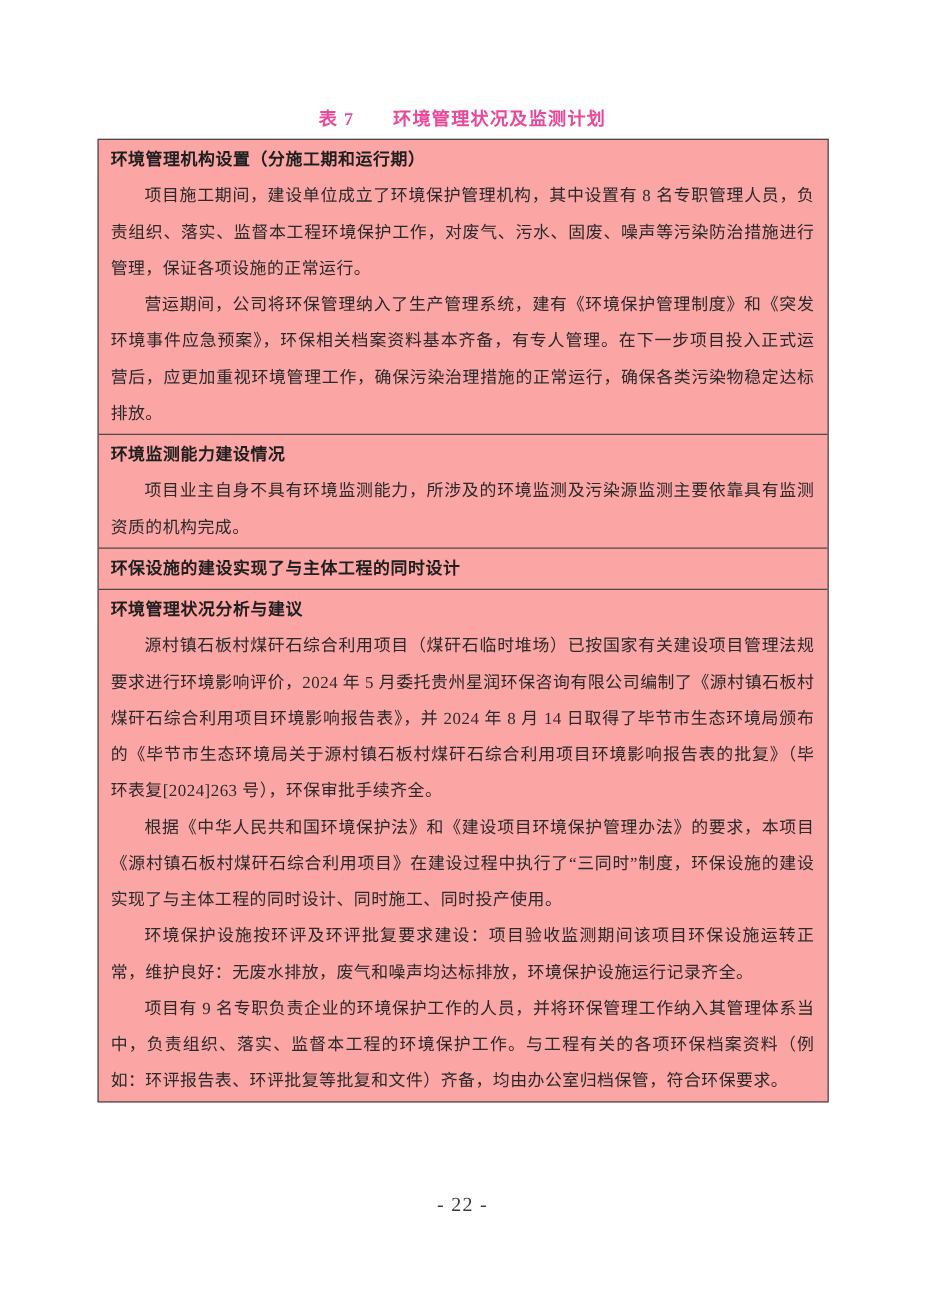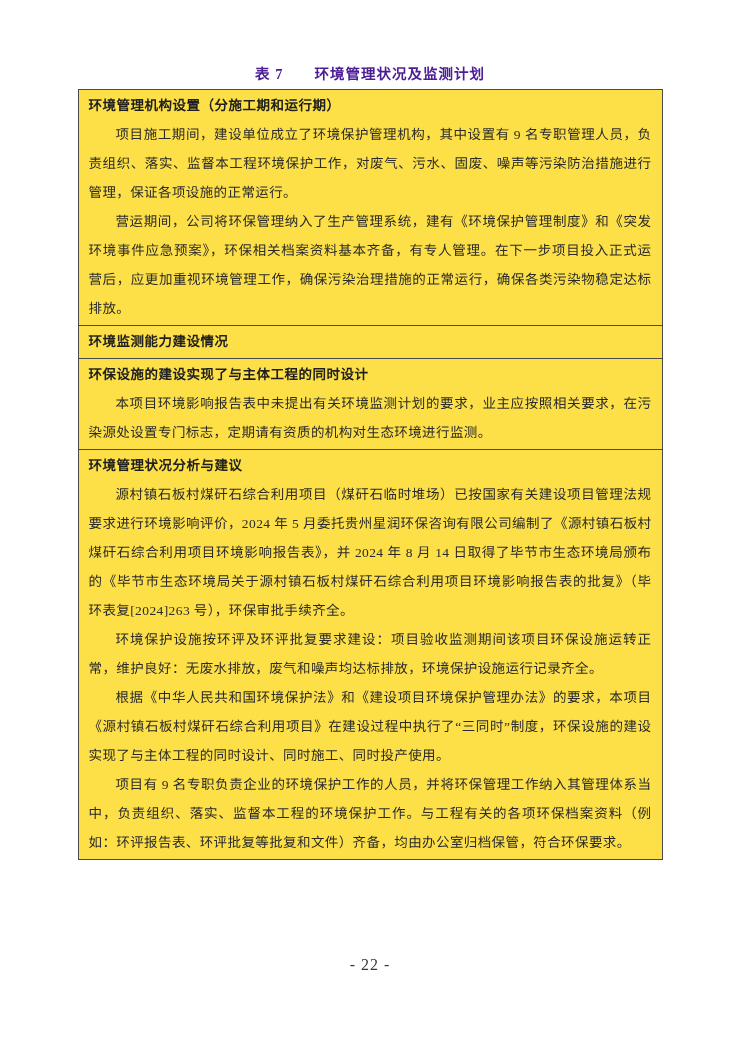--- a/index.html
+++ b/index.html
@@ -9,35 +9,35 @@
   }
   body {
     width: 740px;
     height: 1046px;
     position: relative;
     font-family: "Liberation Serif", "DejaVu Serif", serif;
     color: #2a2a2a;
     overflow: hidden;
   }
   .doc-title {
-    padding-top: 64px;
+    padding-top: 86px;
     text-align: center;
     font-size: 14.5px;
     font-weight: bold;
-    color: #4c1d95;
+    color: #ec4899;
     letter-spacing: 1px;
     line-height: 20px;
     white-space: pre;
   }
   .env-table {
     width: 585px;
     margin: 5px auto 0 auto;
     border: 1px solid #4a4a4a;
     box-sizing: border-box;
-    background: #fde047;
+    background: #fca5a5;
   }
   .section {
     border-bottom: 1px solid #4a4a4a;
     padding: 1px 10px 2px 10px;
   }
   .section:last-child {
     border-bottom: none;
   }
   .section-heading {
     margin: 0;
@@ -69,36 +69,36 @@
 </style>
 </head>
 <body>
 
 <div class="doc-title">表 7　　环境管理状况及监测计划</div>
 
 <div class="env-table">
 
   <div class="section">
     <h3 class="section-heading">环境管理机构设置（分施工期和运行期）</h3>
-    <p>项目施工期间，建设单位成立了环境保护管理机构，其中设置有 9 名专职管理人员，负责组织、落实、监督本工程环境保护工作，对废气、污水、固废、噪声等污染防治措施进行管理，保证各项设施的正常运行。</p>
+    <p>项目施工期间，建设单位成立了环境保护管理机构，其中设置有 8 名专职管理人员，负责组织、落实、监督本工程环境保护工作，对废气、污水、固废、噪声等污染防治措施进行管理，保证各项设施的正常运行。</p>
     <p>营运期间，公司将环保管理纳入了生产管理系统，建有《环境保护管理制度》和《突发环境事件应急预案》，环保相关档案资料基本齐备，有专人管理。在下一步项目投入正式运营后，应更加重视环境管理工作，确保污染治理措施的正常运行，确保各类污染物稳定达标排放。</p>
   </div>
 
   <div class="section">
     <h3 class="section-heading">环境监测能力建设情况</h3>
+    <p>项目业主自身不具有环境监测能力，所涉及的环境监测及污染源监测主要依靠具有监测资质的机构完成。</p>
   </div>
 
   <div class="section">
     <h3 class="section-heading">环保设施的建设实现了与主体工程的同时设计</h3>
-    <p>本项目环境影响报告表中未提出有关环境监测计划的要求，业主应按照相关要求，在污染源处设置专门标志，定期请有资质的机构对生态环境进行监测。</p>
   </div>
 
   <div class="section">
     <h3 class="section-heading">环境管理状况分析与建议</h3>
     <p>源村镇石板村煤矸石综合利用项目（煤矸石临时堆场）已按国家有关建设项目管理法规要求进行环境影响评价，2024 年 5 月委托贵州星润环保咨询有限公司编制了《源村镇石板村煤矸石综合利用项目环境影响报告表》，并 2024 年 8 月 14 日取得了毕节市生态环境局颁布的《毕节市生态环境局关于源村镇石板村煤矸石综合利用项目环境影响报告表的批复》（毕环表复[2024]263 号），环保审批手续齐全。</p>
+    <p>根据《中华人民共和国环境保护法》和《建设项目环境保护管理办法》的要求，本项目《源村镇石板村煤矸石综合利用项目》在建设过程中执行了“三同时”制度，环保设施的建设实现了与主体工程的同时设计、同时施工、同时投产使用。</p>
     <p>环境保护设施按环评及环评批复要求建设：项目验收监测期间该项目环保设施运转正常，维护良好：无废水排放，废气和噪声均达标排放，环境保护设施运行记录齐全。</p>
-    <p>根据《中华人民共和国环境保护法》和《建设项目环境保护管理办法》的要求，本项目《源村镇石板村煤矸石综合利用项目》在建设过程中执行了“三同时”制度，环保设施的建设实现了与主体工程的同时设计、同时施工、同时投产使用。</p>
     <p>项目有 9 名专职负责企业的环境保护工作的人员，并将环保管理工作纳入其管理体系当中，负责组织、落实、监督本工程的环境保护工作。与工程有关的各项环保档案资料（例如：环评报告表、环评批复等批复和文件）齐备，均由办公室归档保管，符合环保要求。</p>
   </div>
 
 </div>
 
 <div class="page-footer">- 22 -</div>
 
 </body></html>

